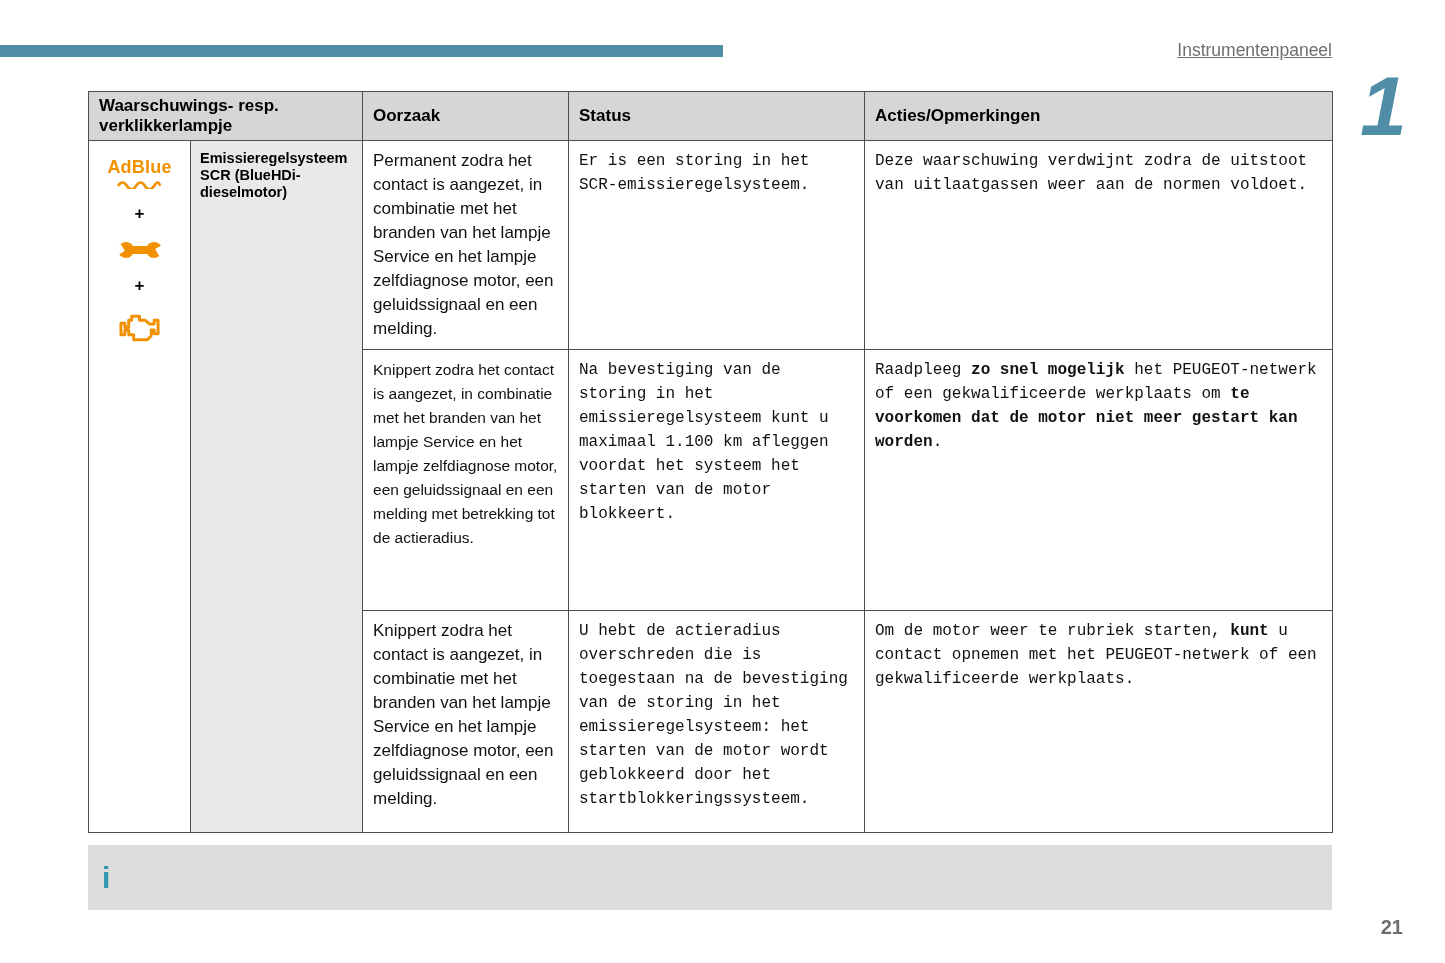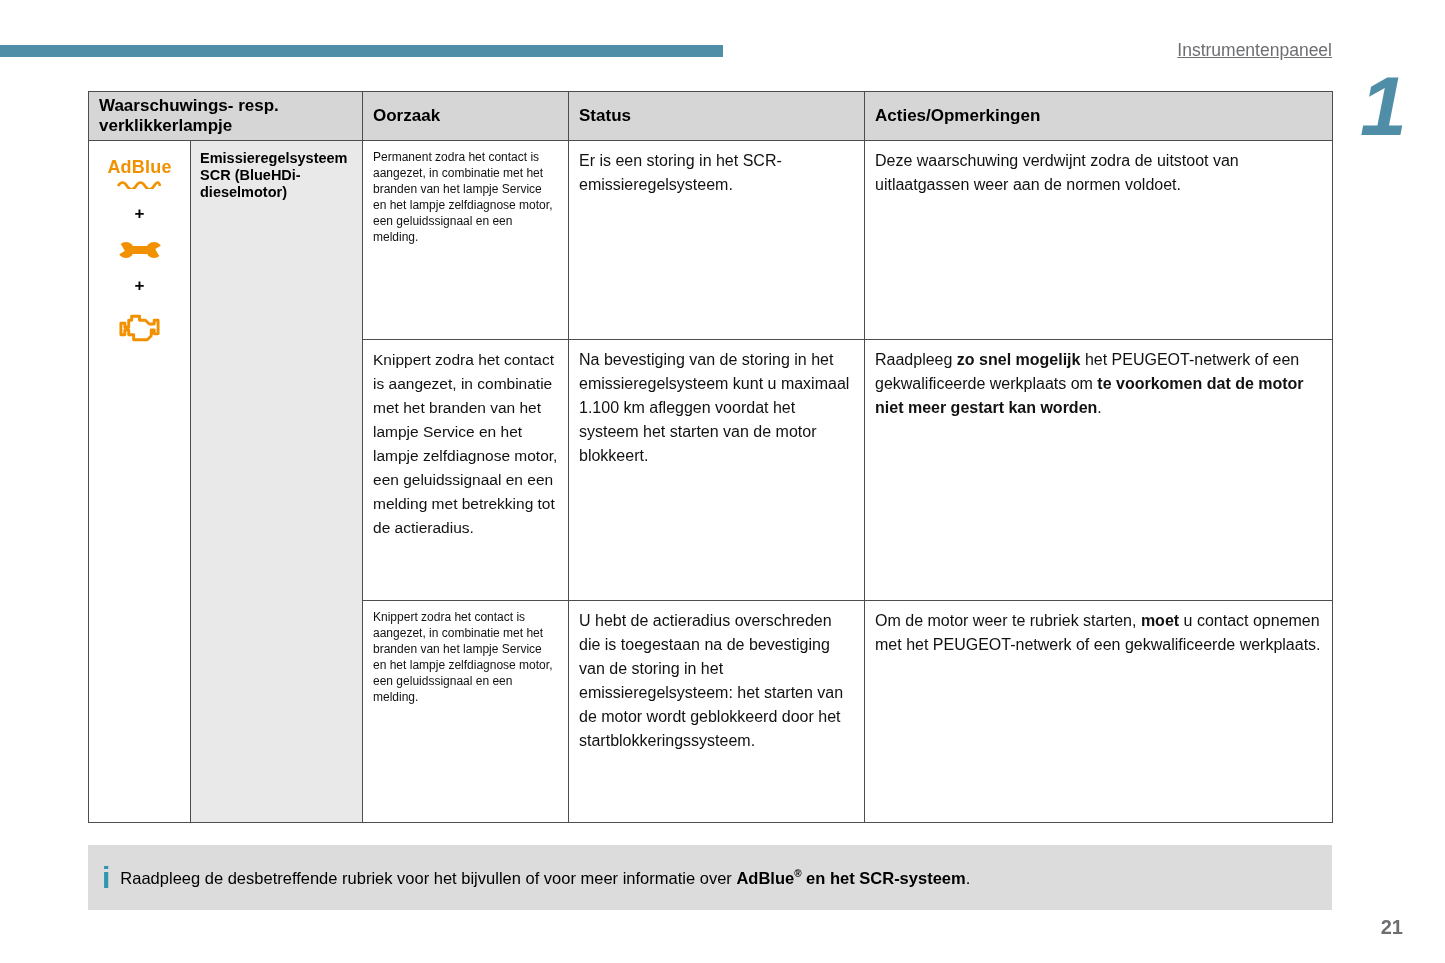--- a/index.html
+++ b/index.html
@@ -71,31 +71,32 @@
   .label-cell {
     background:var(--label-gray);
     padding:9px 9px;
     font-weight:bold;
     font-size:14.5px;
     line-height:17px;
     color:#000;
   }
   .status-cell {
     padding:8px 10px;
-    font-size:12px;
-    line-height:16px;
+    font-size:17px;
+    line-height:24px;
   }
   .row2 > .status-cell {
     font-size:15.5px;
     line-height:24px;
   }
   .oorzaak-cell, .acties-cell {
     padding:8px 10px;
     font-size:16px;
     line-height:24px;
+    font-family:Liberation Mono, monospace;
   }
   .info-note {
     position:absolute; left:88px; top:845px;
     width:1244px; height:65px;
     background:var(--note-gray);
     display:flex; align-items:center;
     padding:0 14px;
   }
   .info-icon {
     color:var(--info-blue);
@@ -170,25 +171,24 @@
         <td class="acties-cell"><span>Deze waarschuwing verdwijnt zodra de uitstoot van uitlaatgassen weer aan de normen voldoet.</span></td>
       </tr>
       <tr class="row2">
         <td class="status-cell">Knippert zodra het contact is aangezet, in combinatie met het branden van het lampje Service en het lampje zelfdiagnose motor, een geluidssignaal en een melding met betrekking tot de actieradius.</td>
         <td class="oorzaak-cell">Na bevestiging van de storing in het emissieregelsysteem kunt u maximaal 1.100 km afleggen voordat het systeem het starten van de motor blokkeert.</td>
         <td class="acties-cell"><span>Raadpleeg </span><b>zo snel mogelijk</b><span> het PEUGEOT-netwerk of een gekwalificeerde werkplaats om </span><b>te voorkomen dat de motor niet meer gestart kan worden</b><span>.</span></td>
       </tr>
       <tr class="row3">
         <td class="status-cell">Knippert zodra het contact is aangezet, in combinatie met het branden van het lampje Service en het lampje zelfdiagnose motor, een geluidssignaal en een melding.</td>
         <td class="oorzaak-cell">U hebt de actieradius overschreden die is toegestaan na de bevestiging van de storing in het emissieregelsysteem: het starten van de motor wordt geblokkeerd door het startblokkeringssysteem.</td>
-        <td class="acties-cell"><span>Om de motor weer te rubriek starten, </span><b>moet</b><span> u contact opnemen met het PEUGEOT-netwerk of een gekwalificeerde werkplaats.</span></td>
+        <td class="acties-cell"><span>Om de motor weer te rubriek starten, </span><b>kunt</b><span> u contact opnemen met het PEUGEOT-netwerk of een gekwalificeerde werkplaats.</span></td>
       </tr>
     </tbody>
   </table>
 
   <div class="info-note">
     <span class="info-icon">i</span>
-    <span class="note-text"><span>Raadpleeg de desbetreffende rubriek voor het bijvullen of voor meer informatie over </span><b>AdBlue</b><b><sup>®</sup></b><b> en het SCR-systeem</b><span>.</span></span>
   </div>
 
   <div class="page-number">21</div>
 
 </div>
 
 </body></html>

